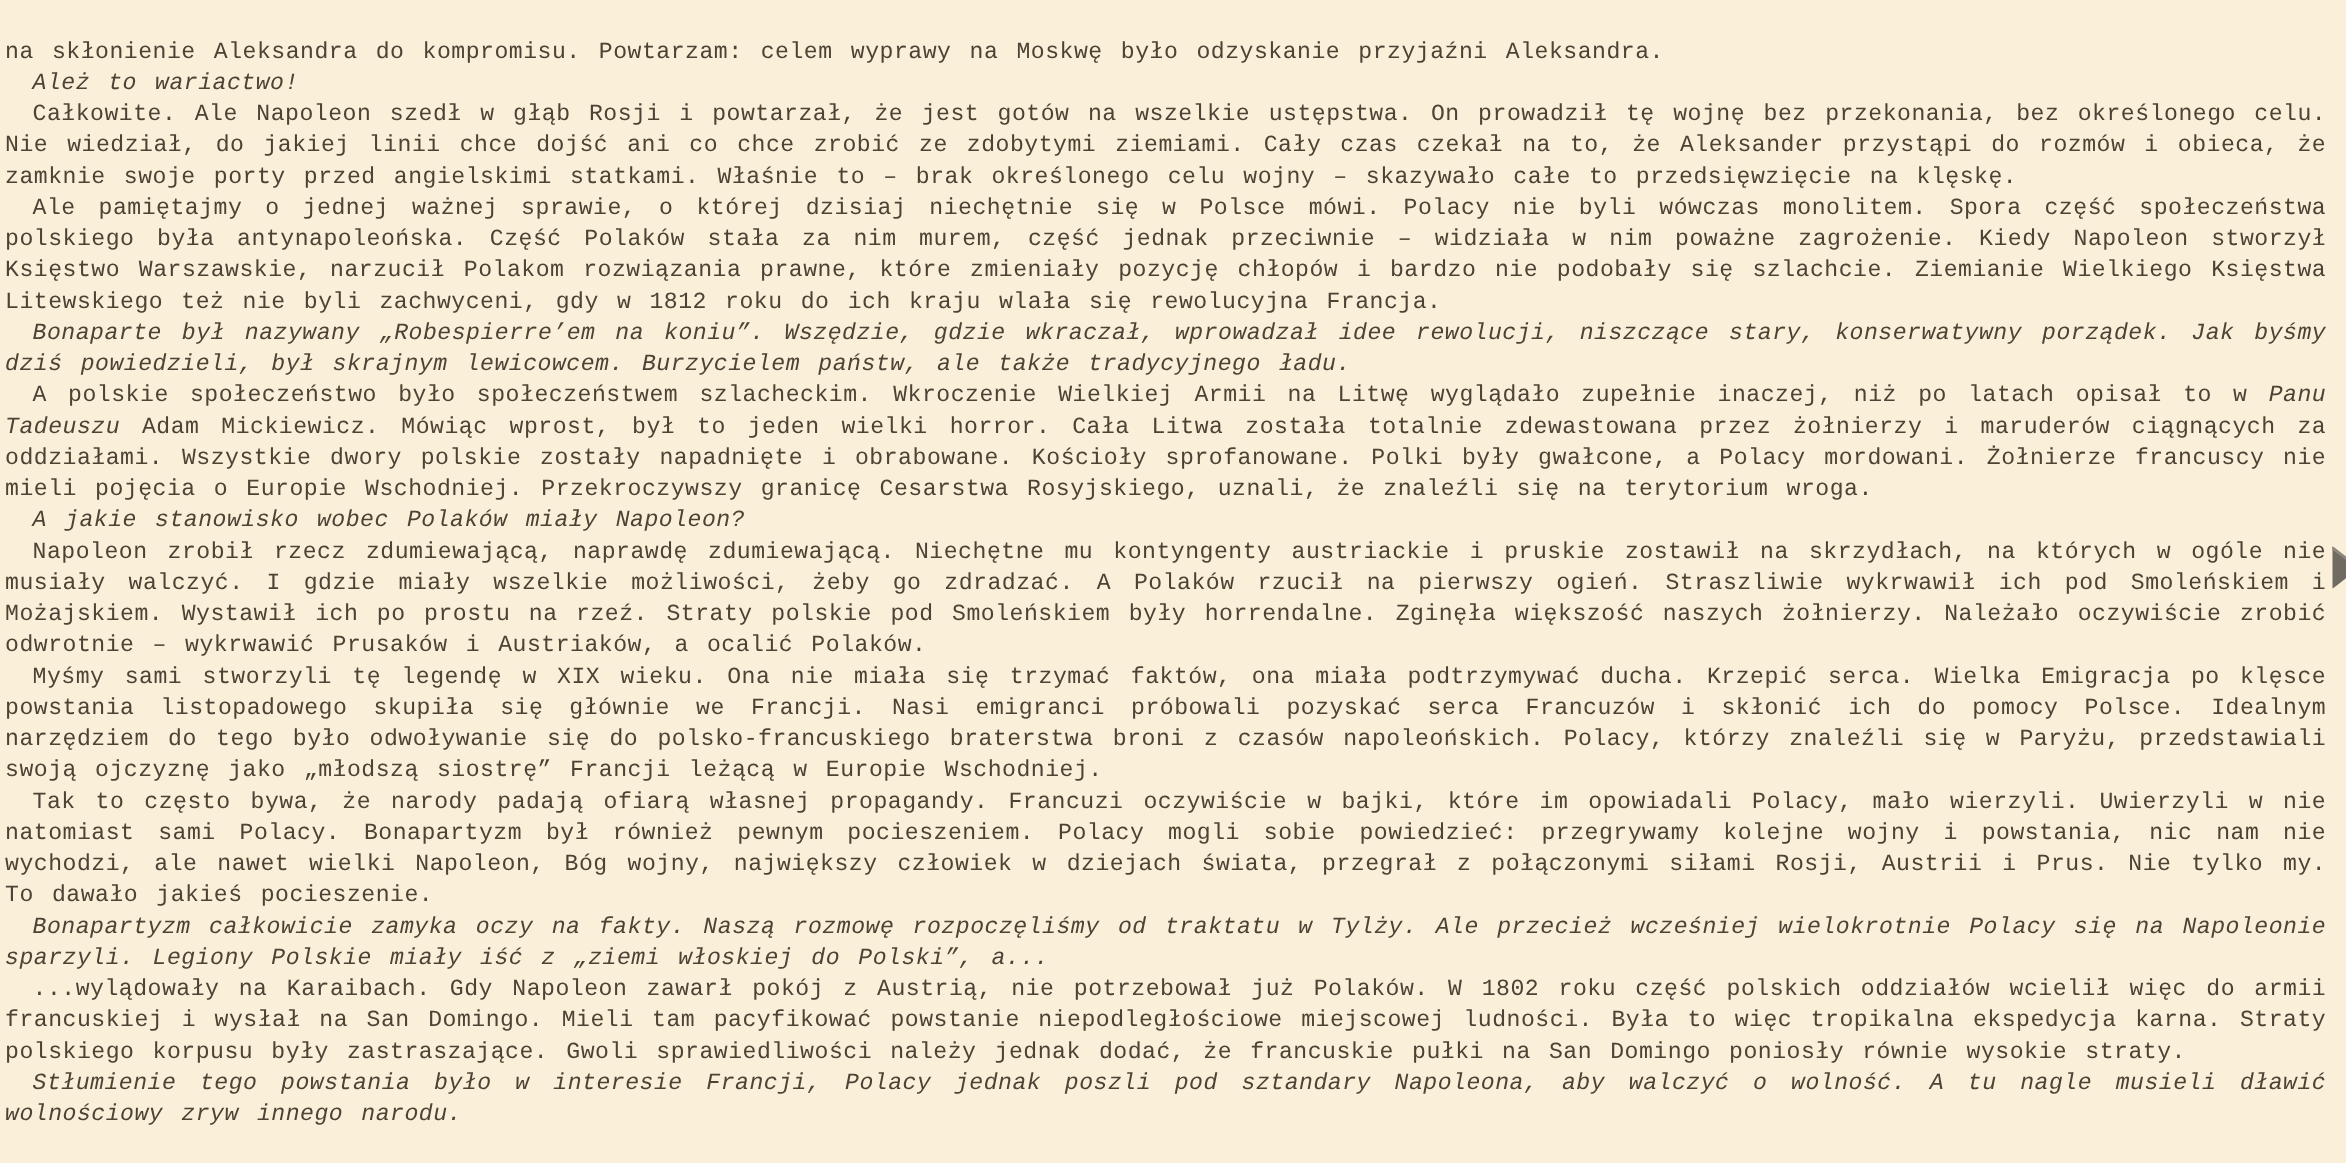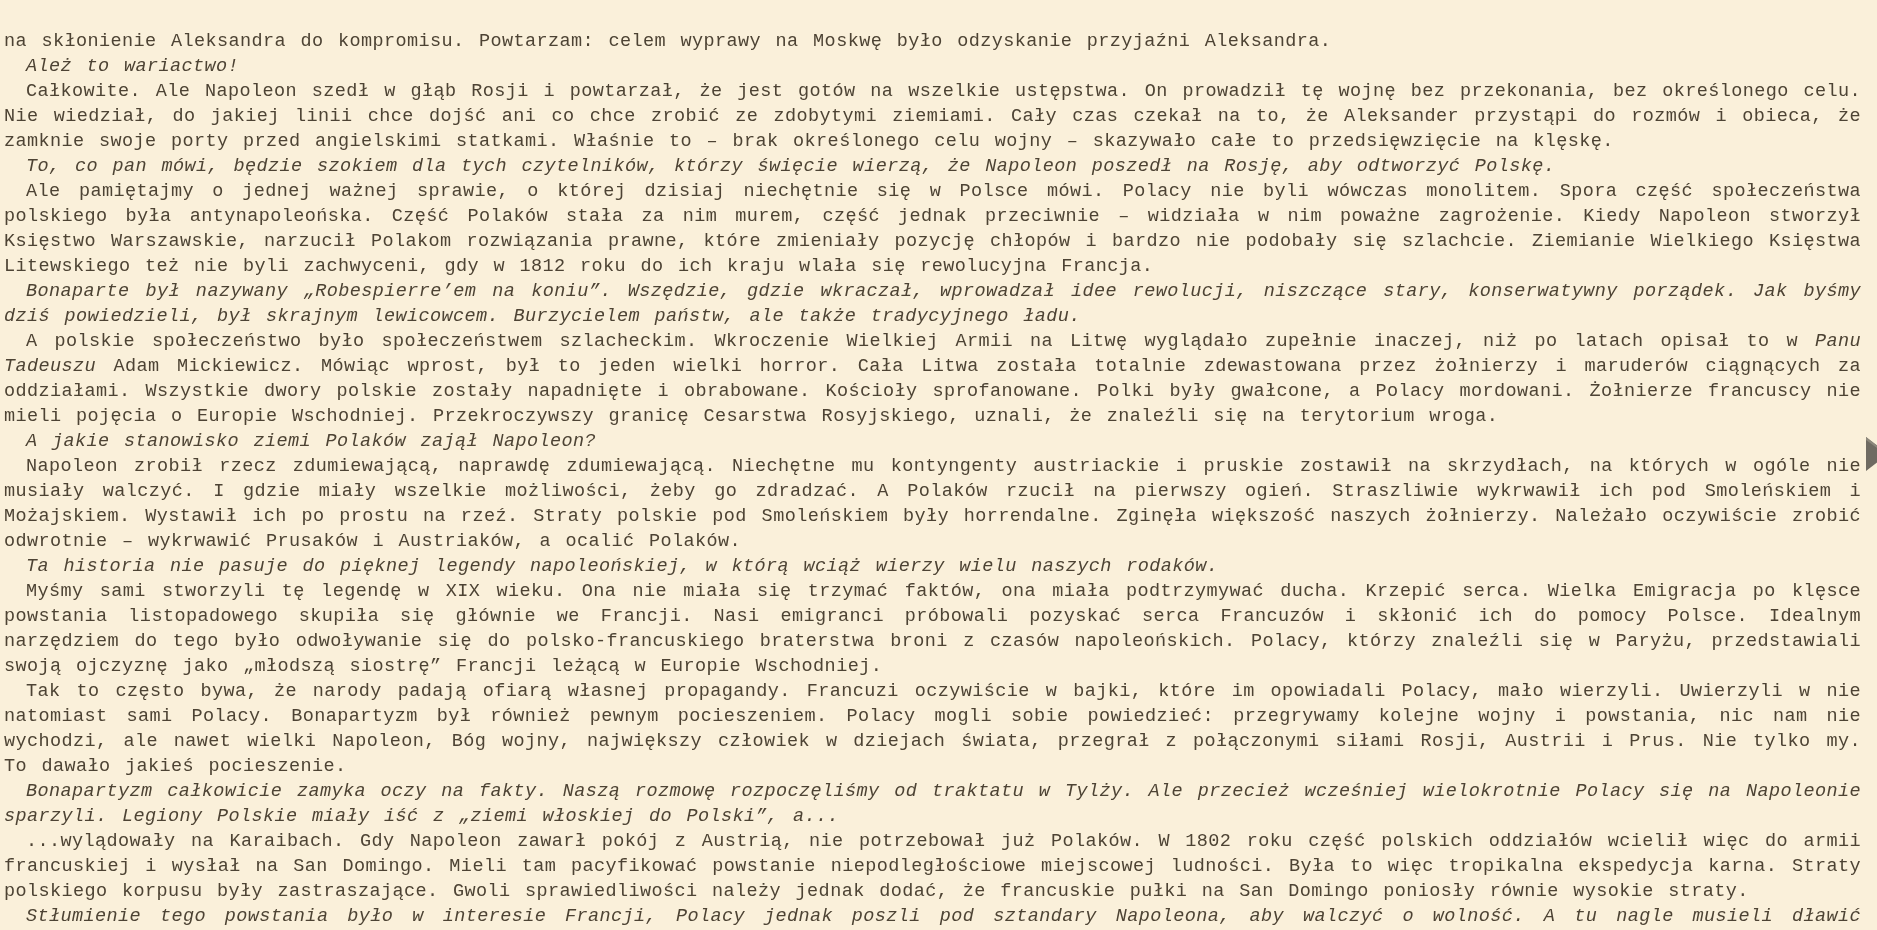--- a/index.html
+++ b/index.html
@@ -61,27 +61,25 @@
 </style>
 </head>
 <body>
 
 <div class="reader-page" style="background: rgb(250, 240, 218);">
 
   <div class="page-text" style="color: rgb(77, 67, 52);">
       <p class="para answer no-indent"><span>na skłonienie Aleksandra do kompromisu. Powtarzam: celem wyprawy na Moskwę było odzyskanie przyjaźni Aleksandra.</span></p>
       <p class="para question"><span>Ależ to wariactwo!</span></p>
       <p class="para answer"><span>Całkowite. Ale Napoleon szedł w głąb Rosji i powtarzał, że jest gotów na wszelkie ustępstwa. On prowadził tę wojnę bez przekonania, bez określonego celu. Nie wiedział, do jakiej linii chce dojść ani co chce zrobić ze zdobytymi ziemiami. Cały czas czekał na to, że Aleksander przystąpi do rozmów i obieca, że zamknie swoje porty przed angielskimi statkami. Właśnie to – brak określonego celu wojny – skazywało całe to przedsięwzięcie na klęskę.</span></p>
-      <p class="para question"><span>To, co pan mówi, będzie szokiem dla tych czytelników, którzy święcie wierzą, że Napoleon poszedł na Rosję, aby odtworzyć Polskę.</span></p>
       <p class="para answer"><span>Ale pamiętajmy o jednej ważnej sprawie, o której dzisiaj niechętnie się w Polsce mówi. Polacy nie byli wówczas monolitem. Spora część społeczeństwa polskiego była antynapoleońska. Część Polaków stała za nim murem, część jednak przeciwnie – widziała w nim poważne zagrożenie. Kiedy Napoleon stworzył Księstwo Warszawskie, narzucił Polakom rozwiązania prawne, które zmieniały pozycję chłopów i bardzo nie podobały się szlachcie. Ziemianie Wielkiego Księstwa Litewskiego też nie byli zachwyceni, gdy w 1812 roku do ich kraju wlała się rewolucyjna Francja.</span></p>
       <p class="para question"><span>Bonaparte był nazywany „Robespierre’em na koniu”. Wszędzie, gdzie wkraczał, wprowadzał idee rewolucji, niszczące stary, konserwatywny porządek. Jak byśmy dziś powiedzieli, był skrajnym lewicowcem. Burzycielem państw, ale także tradycyjnego ładu.</span></p>
       <p class="para answer"><span>A polskie społeczeństwo było społeczeństwem szlacheckim. Wkroczenie Wielkiej Armii na Litwę wyglądało zupełnie inaczej, niż po latach opisał to w </span><span class="inline-italic">Panu Tadeuszu</span><span> Adam Mickiewicz. Mówiąc wprost, był to jeden wielki horror. Cała Litwa została totalnie zdewastowana przez żołnierzy i maruderów ciągnących za oddziałami. Wszystkie dwory polskie zostały napadnięte i obrabowane. Kościoły sprofanowane. Polki były gwałcone, a Polacy mordowani. Żołnierze francuscy nie mieli pojęcia o Europie Wschodniej. Przekroczywszy granicę Cesarstwa Rosyjskiego, uznali, że znaleźli się na terytorium wroga.</span></p>
-      <p class="para question"><span>A jakie stanowisko ziemi Polaków zajął Napoleon?</span></p>
+      <p class="para question"><span>A jakie stanowisko wobec Polaków miały Napoleon?</span></p>
       <p class="para answer"><span>Napoleon zrobił rzecz zdumiewającą, naprawdę zdumiewającą. Niechętne mu kontyngenty austriackie i pruskie zostawił na skrzydłach, na których w ogóle nie musiały walczyć. I gdzie miały wszelkie możliwości, żeby go zdradzać. A Polaków rzucił na pierwszy ogień. Straszliwie wykrwawił ich pod Smoleńskiem i Możajskiem. Wystawił ich po prostu na rzeź. Straty polskie pod Smoleńskiem były horrendalne. Zginęła większość naszych żołnierzy. Należało oczywiście zrobić odwrotnie – wykrwawić Prusaków i Austriaków, a ocalić Polaków.</span></p>
-      <p class="para question"><span>Ta historia nie pasuje do pięknej legendy napoleońskiej, w którą wciąż wierzy wielu naszych rodaków.</span></p>
       <p class="para answer"><span>Myśmy sami stworzyli tę legendę w XIX wieku. Ona nie miała się trzymać faktów, ona miała podtrzymywać ducha. Krzepić serca. Wielka Emigracja po klęsce powstania listopadowego skupiła się głównie we Francji. Nasi emigranci próbowali pozyskać serca Francuzów i skłonić ich do pomocy Polsce. Idealnym narzędziem do tego było odwoływanie się do polsko-francuskiego braterstwa broni z czasów napoleońskich. Polacy, którzy znaleźli się w Paryżu, przedstawiali swoją ojczyznę jako „młodszą siostrę” Francji leżącą w Europie Wschodniej.</span></p>
       <p class="para answer"><span>Tak to często bywa, że narody padają ofiarą własnej propagandy. Francuzi oczywiście w bajki, które im opowiadali Polacy, mało wierzyli. Uwierzyli w nie natomiast sami Polacy. Bonapartyzm był również pewnym pocieszeniem. Polacy mogli sobie powiedzieć: przegrywamy kolejne wojny i powstania, nic nam nie wychodzi, ale nawet wielki Napoleon, Bóg wojny, największy człowiek w dziejach świata, przegrał z połączonymi siłami Rosji, Austrii i Prus. Nie tylko my. To dawało jakieś pocieszenie.</span></p>
       <p class="para question"><span>Bonapartyzm całkowicie zamyka oczy na fakty. Naszą rozmowę rozpoczęliśmy od traktatu w Tylży. Ale przecież wcześniej wielokrotnie Polacy się na Napoleonie sparzyli. Legiony Polskie miały iść z „ziemi włoskiej do Polski”, a...</span></p>
       <p class="para answer"><span>...wylądowały na Karaibach. Gdy Napoleon zawarł pokój z Austrią, nie potrzebował już Polaków. W 1802 roku część polskich oddziałów wcielił więc do armii francuskiej i wysłał na San Domingo. Mieli tam pacyfikować powstanie niepodległościowe miejscowej ludności. Była to więc tropikalna ekspedycja karna. Straty polskiego korpusu były zastraszające. Gwoli sprawiedliwości należy jednak dodać, że francuskie pułki na San Domingo poniosły równie wysokie straty.</span></p>
       <p class="para question"><span>Stłumienie tego powstania było w interesie Francji, Polacy jednak poszli pod sztandary Napoleona, aby walczyć o wolność. A tu nagle musieli dławić wolnościowy zryw innego narodu.</span></p>
     </div>
 
   <div class="next-arrow-wrap" title="">
     <svg width="24" height="34" viewBox="0 0 24 34">
       <polygon points="1,0 23,17 1,34" stroke-width="1" fill="#6f6b62"></polygon>

